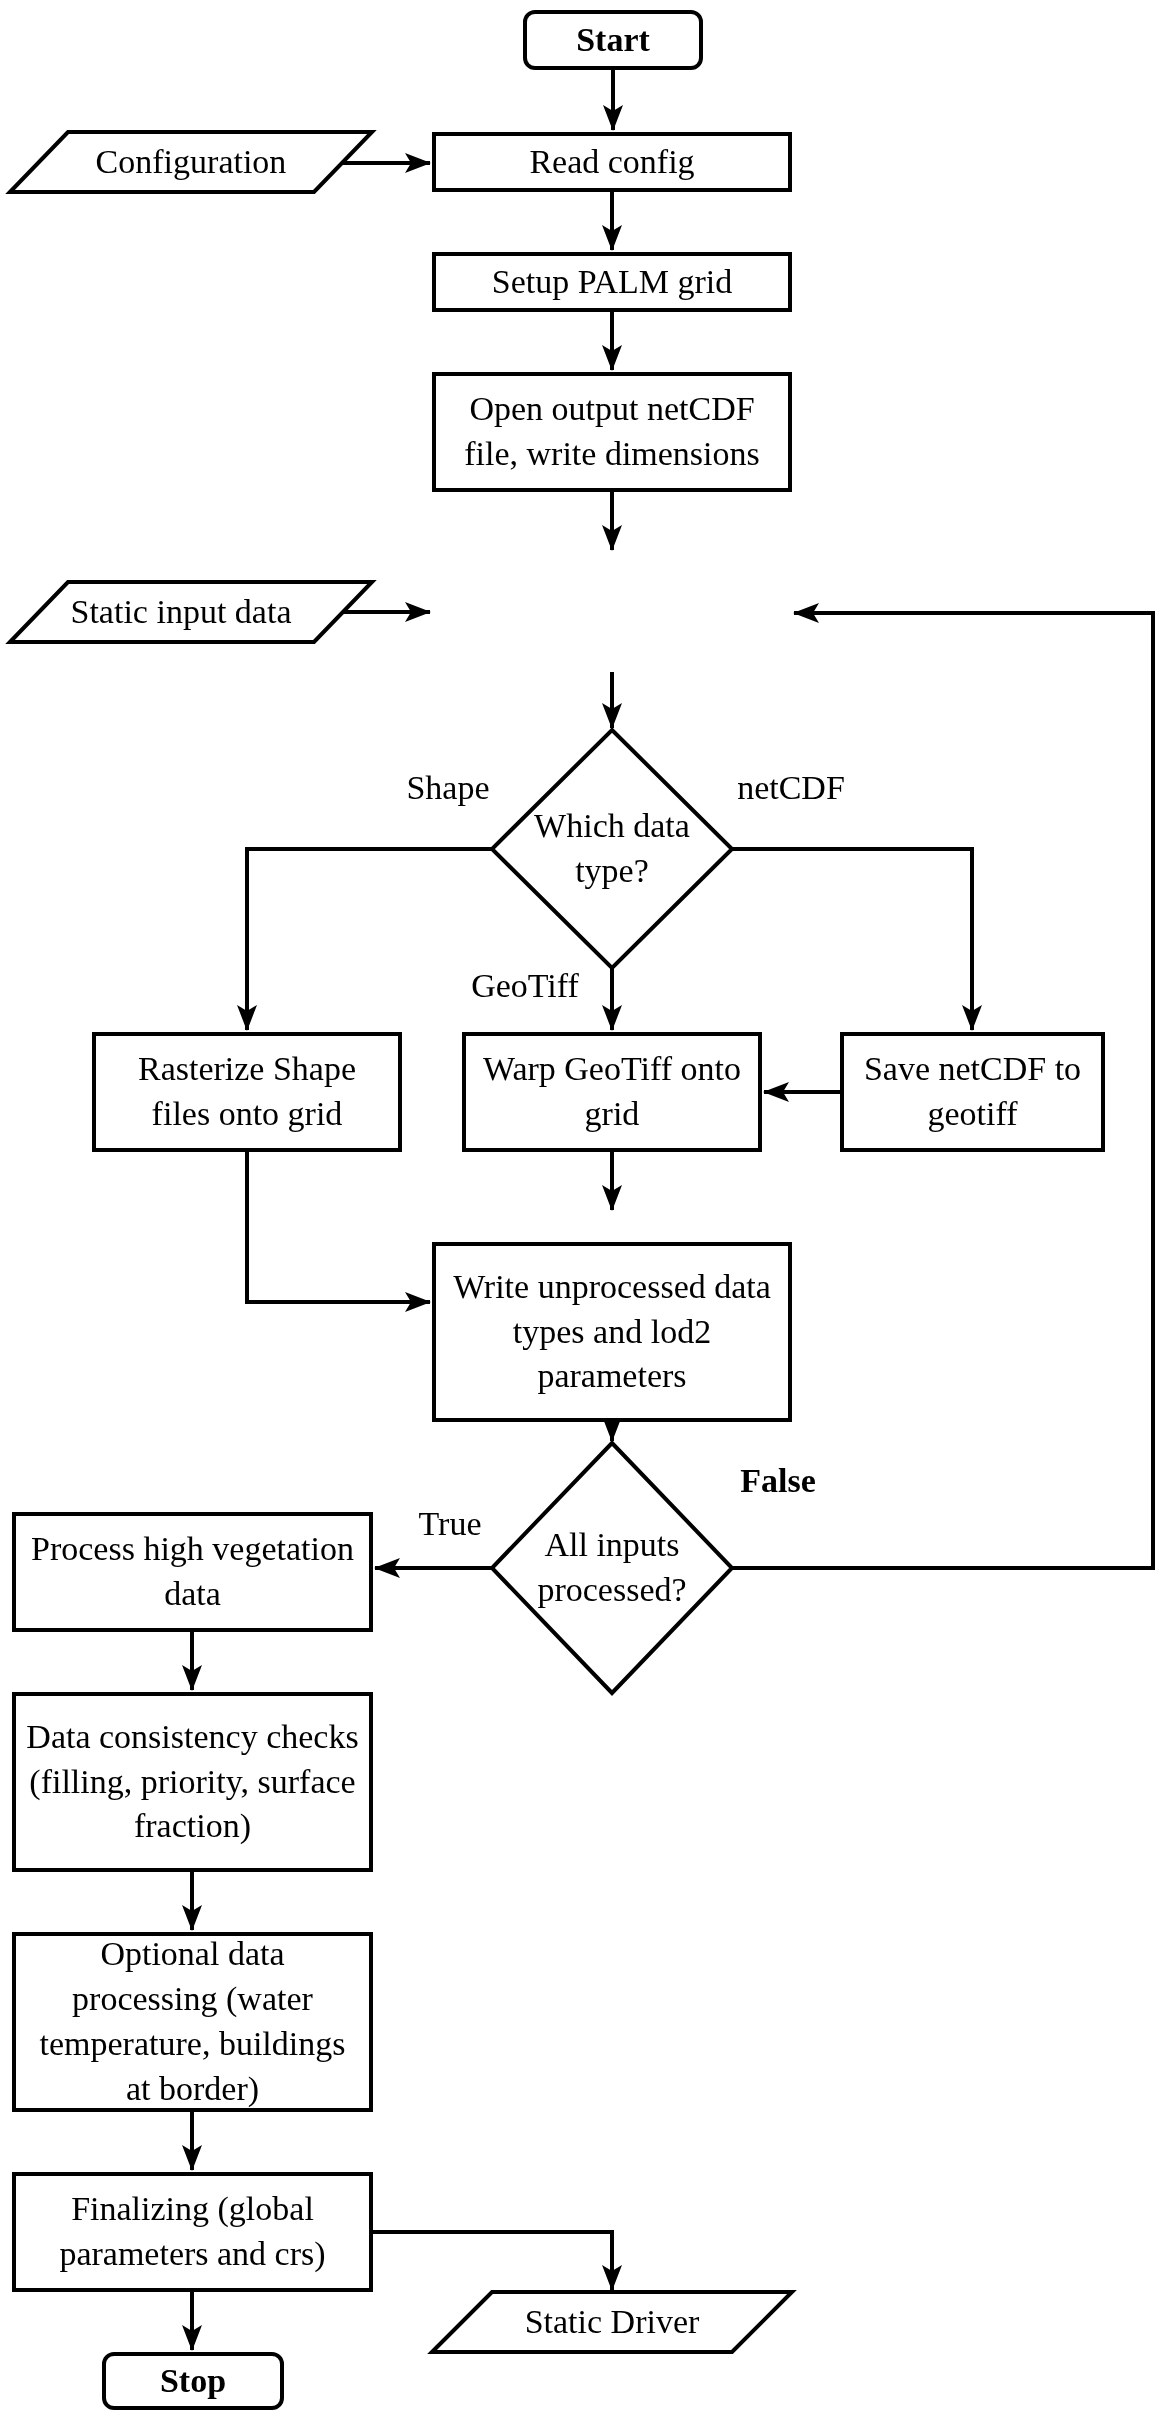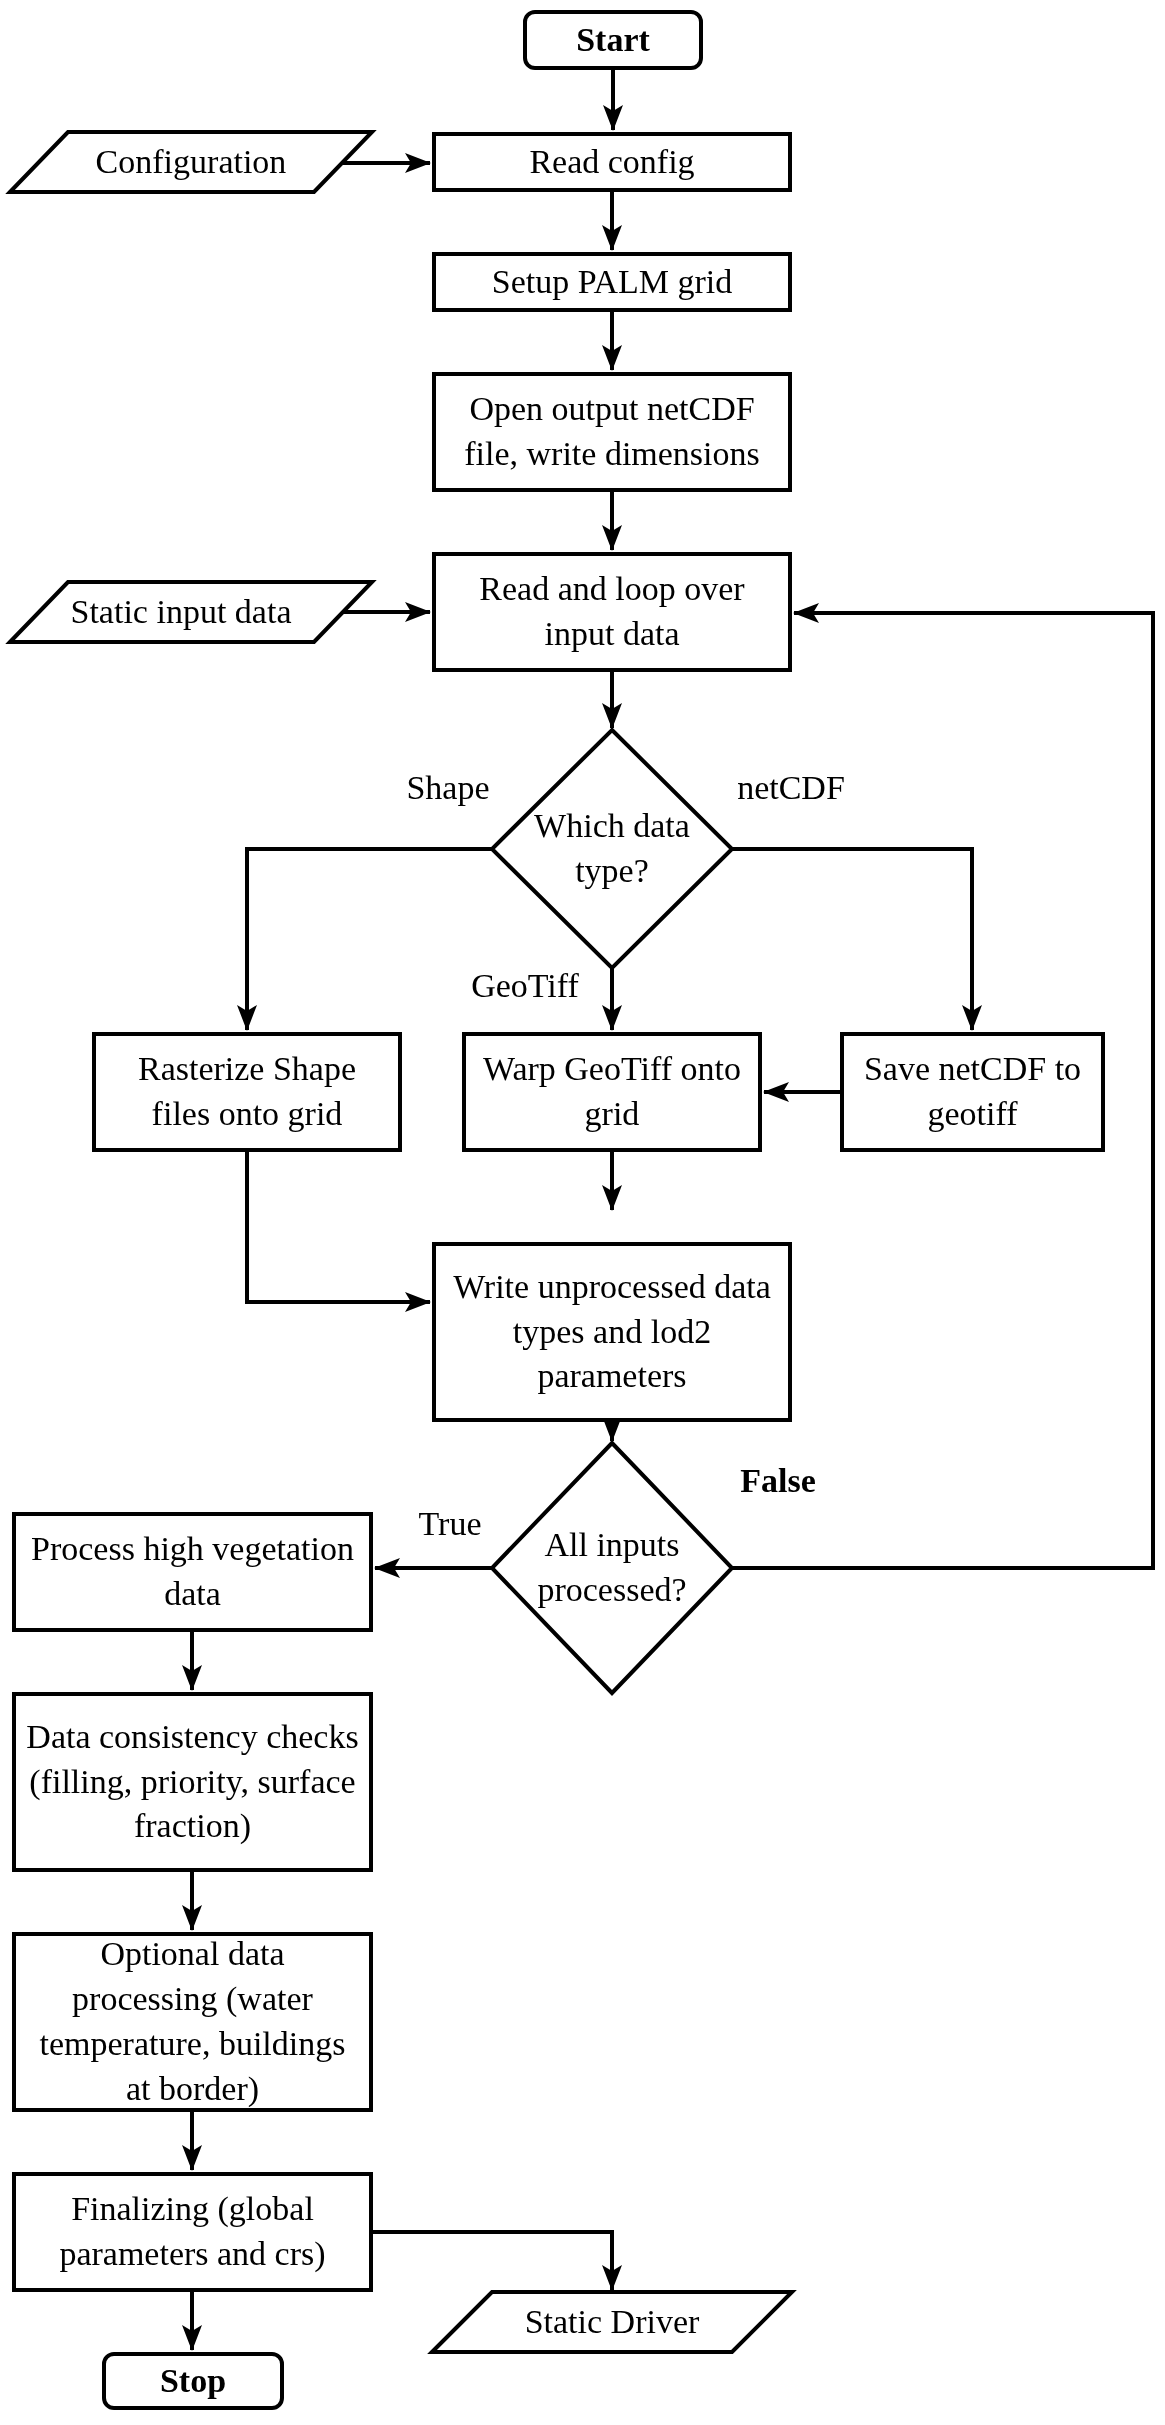--- a/index.html
+++ b/index.html
@@ -113,22 +113,20 @@
 
   <div class="box rounded" style="left:523px; top:10px; width:180px; height:60px;">Start</div>
 
   <div class="box" style="left:432px; top:132px; width:360px; height:60px;">Read config</div>
 
   <div class="box" style="left:432px; top:252px; width:360px; height:60px;">Setup PALM grid</div>
 
   <div class="box" style="left:432px; top:372px; width:360px; height:120px;">Open output netCDF
 file, write dimensions</div>
 
-  <div class="box" style="left:432px; top:552px; width:360px; height:120px;">Read and loop over
-input data</div>
 
   <div class="box" style="left:92px; top:1032px; width:310px; height:120px;">Rasterize Shape
 files onto grid</div>
 
   <div class="box" style="left:462px; top:1032px; width:300px; height:120px;">Warp GeoTiff onto
 grid</div>
 
   <div class="box" style="left:840px; top:1032px; width:265px; height:120px;">Save netCDF to
 geotiff</div>
 

